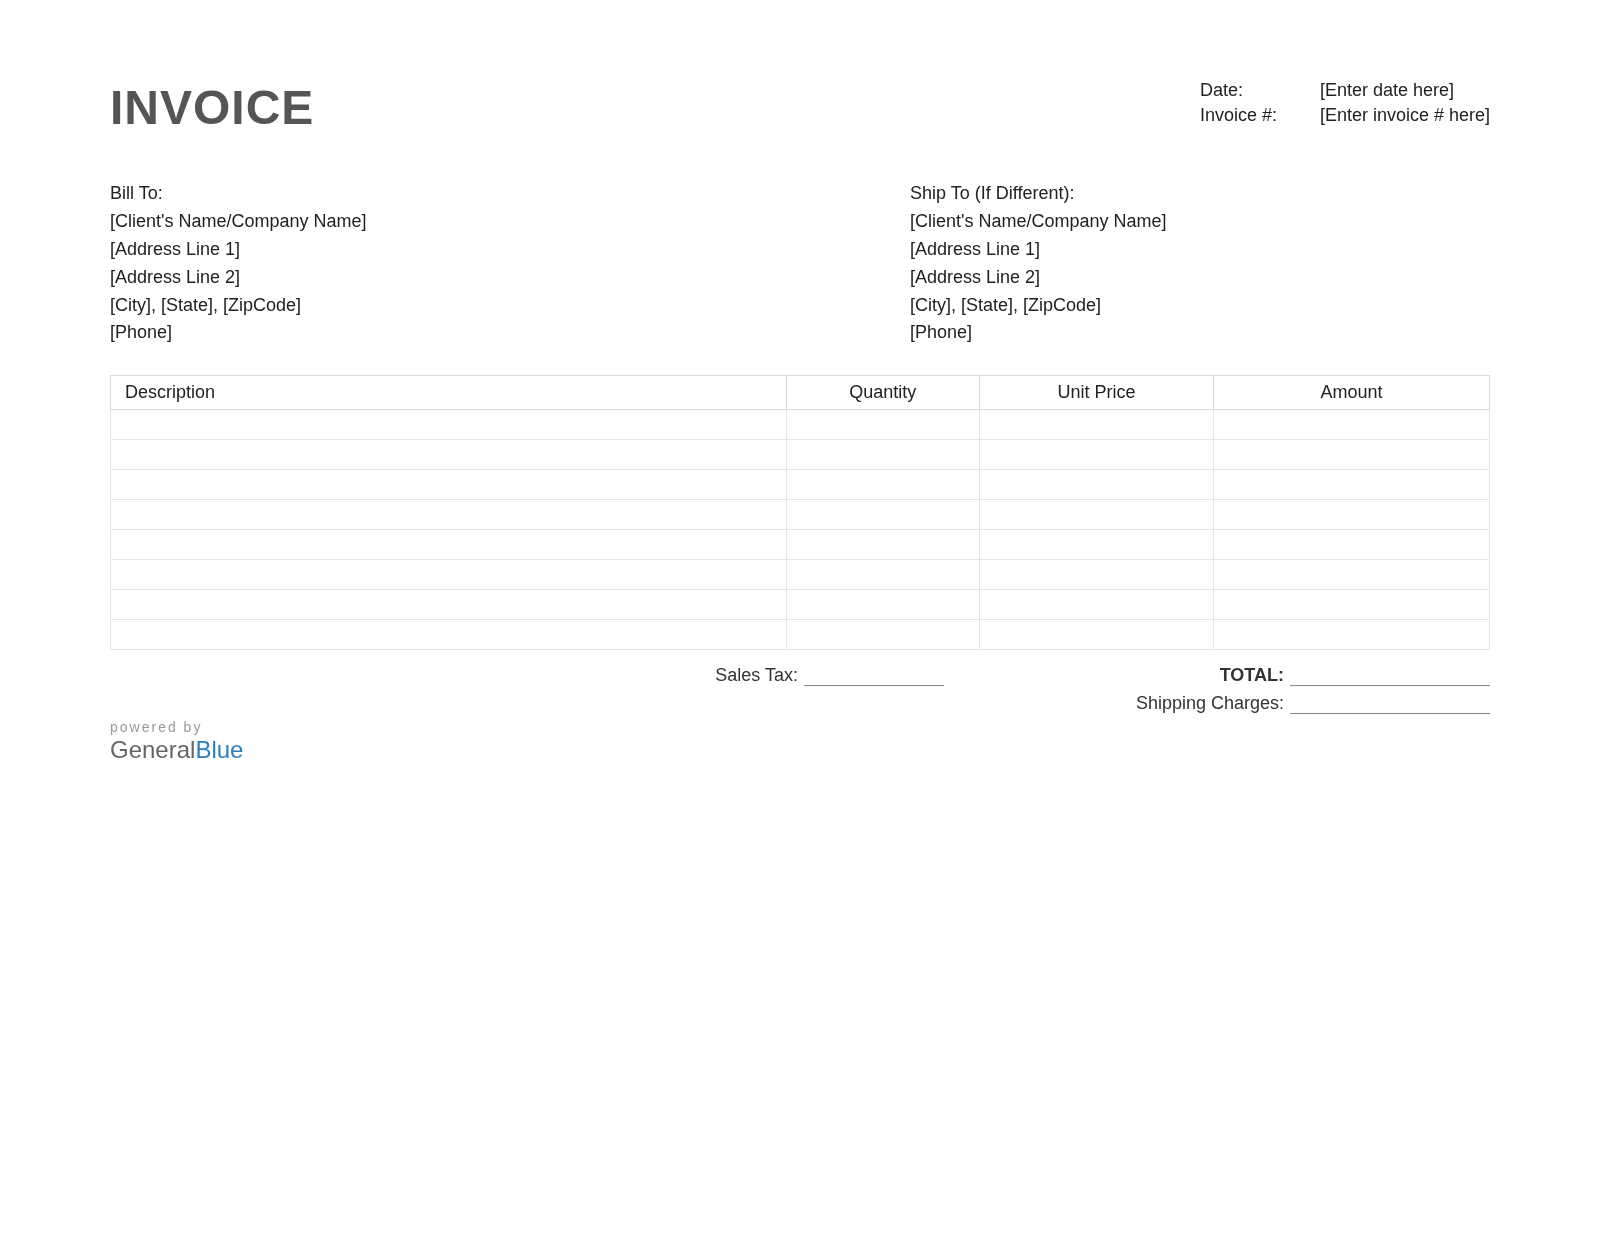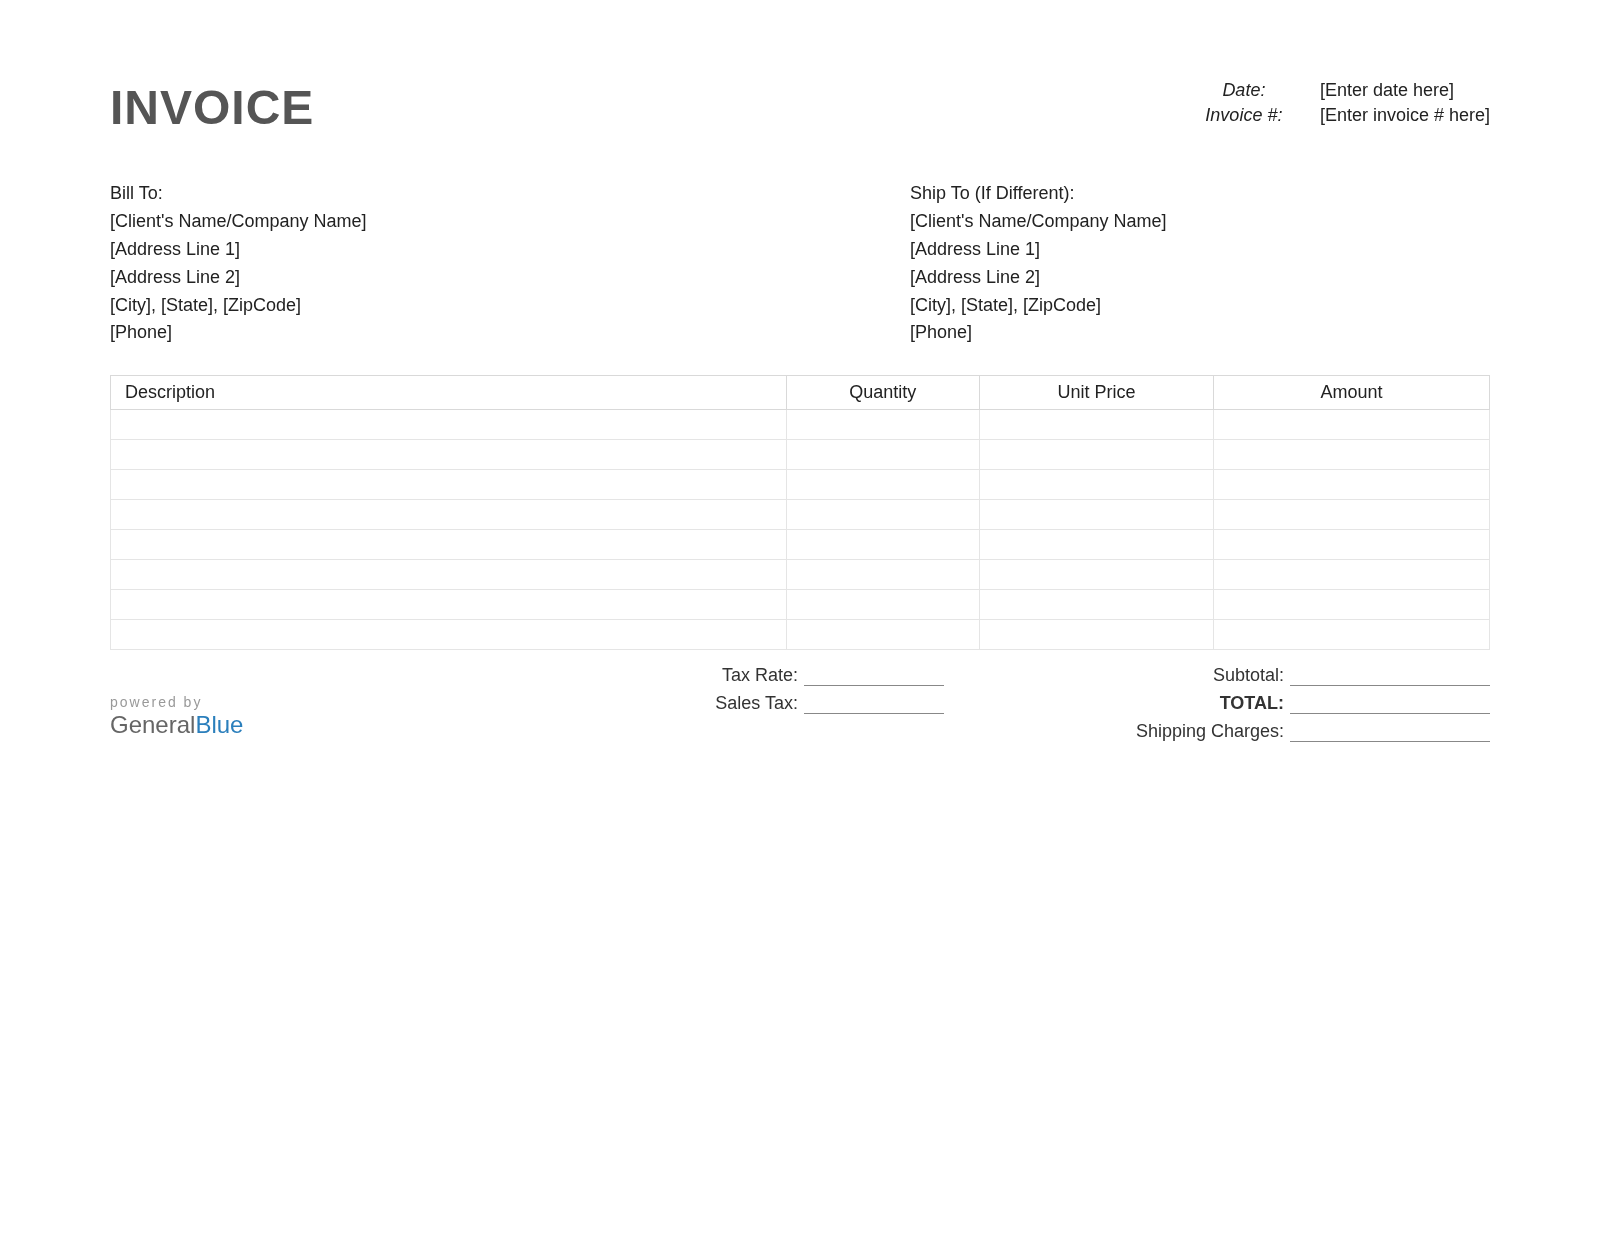--- a/index.html
+++ b/index.html
@@ -28,24 +28,23 @@
     .meta-block {
       font-size: 18px;
       color: #222;
       text-align: left;
     }
     .meta-row {
       display: flex;
       margin-bottom: 4px;
     }
     .meta-label {
-      text-align: center;
+      text-align: left;
       width: 120px;
       padding-right: 32px;
-      font-style: italic;
     }
     .meta-value {
       text-align: right;
     }
     .addresses {
       display: flex;
       margin-bottom: 28px;
     }
     .address-block {
       flex: 0 0 50%;
@@ -94,20 +93,21 @@
     }
     .powered {
       flex: 0 0 30%;
       padding-top: 30px;
     }
     .powered-by {
       font-size: 14px;
       color: #999;
       letter-spacing: 2px;
       margin-bottom: 1px;
+      margin-top: 25px;
     }
     .brand {
       font-size: 24px;
       color: #666;
     }
     .brand .blue {
       color: #2b7fbc;
     }
     .totals {
       flex: 1;
@@ -241,26 +241,20 @@
 
 <div class="totals-area">
   <div class="powered">
     <div class="powered-by">powered by</div>
     <div class="brand">
       <span>General</span><span class="blue">Blue</span>
     </div>
   </div>
   <div class="totals">
     <div class="totals-row">
-      <div class="totals-label left">Tax Rate:</div>
-      <div class="totals-line short"></div>
-      <div class="totals-label right">Subtotal:</div>
-      <div class="totals-line long"></div>
-    </div>
-    <div class="totals-row">
       <div class="totals-label left">Sales Tax:</div>
       <div class="totals-line short"></div>
       <div class="totals-label right total-strong">TOTAL:</div>
       <div class="totals-line long"></div>
     </div>
     <div class="totals-row">
       <div class="totals-label left"></div>
       <div style="width:140px;"></div>
       <div class="totals-label right">Shipping Charges:</div>
       <div class="totals-line long"></div>

